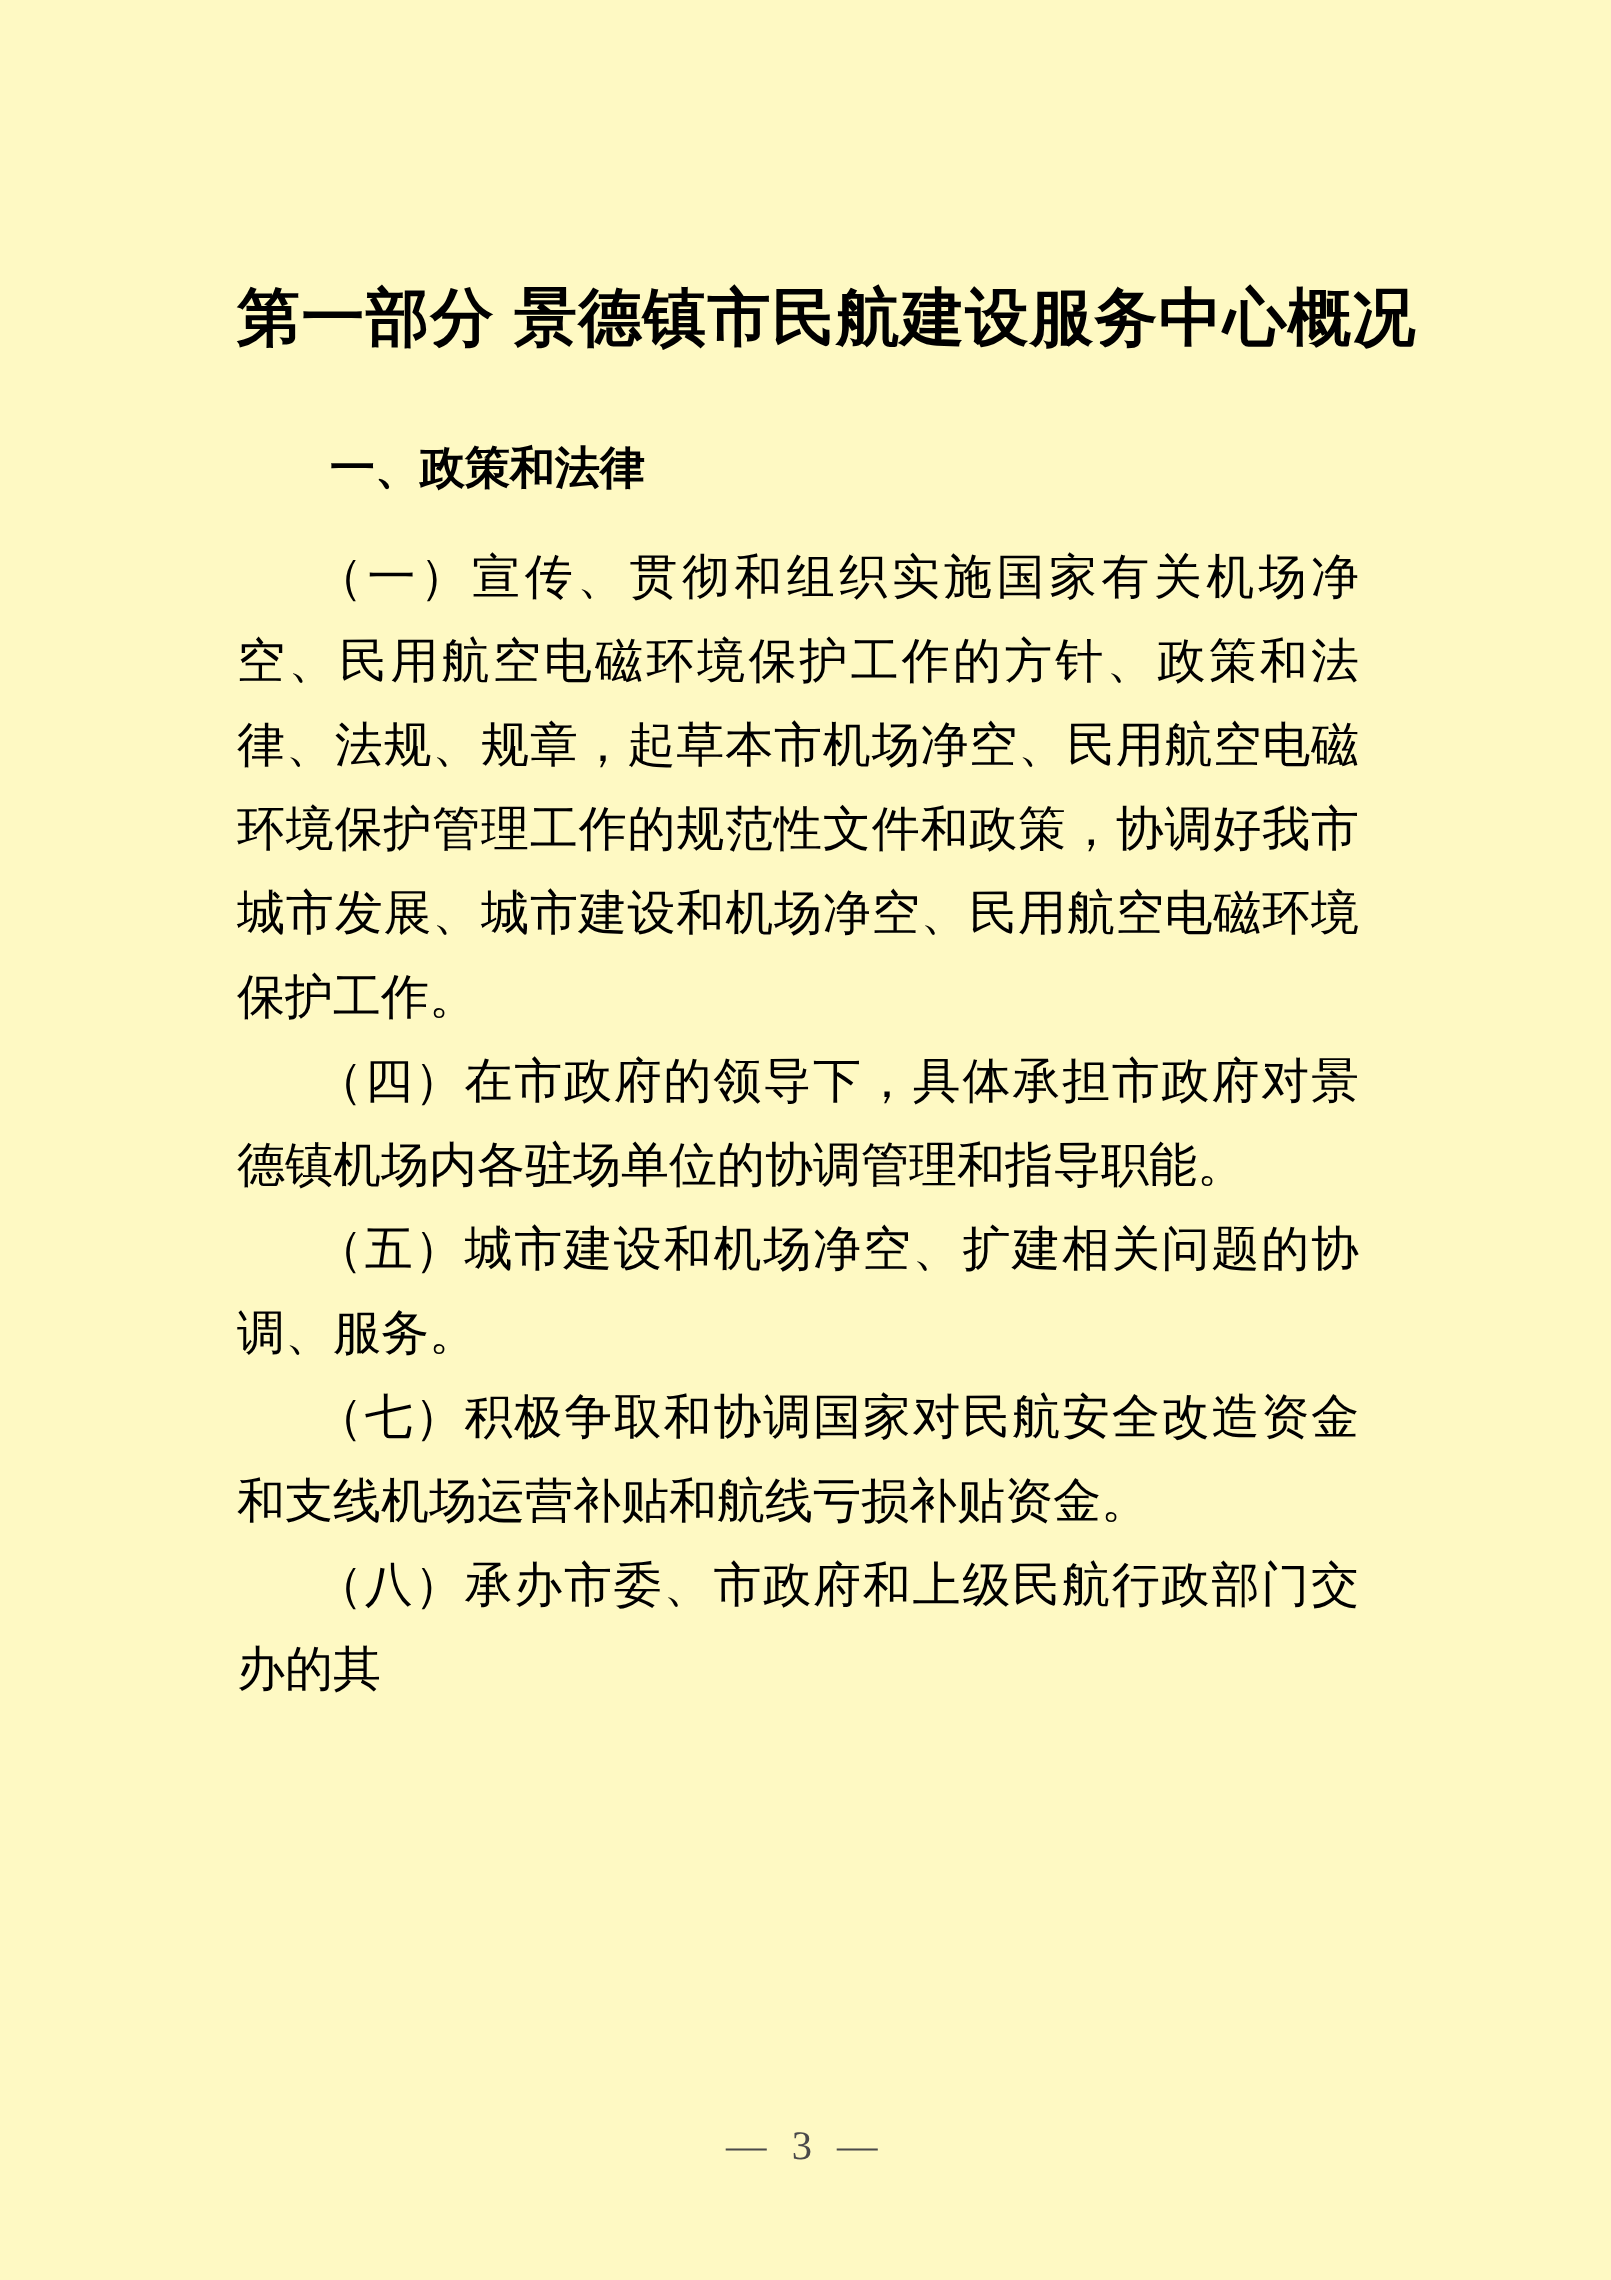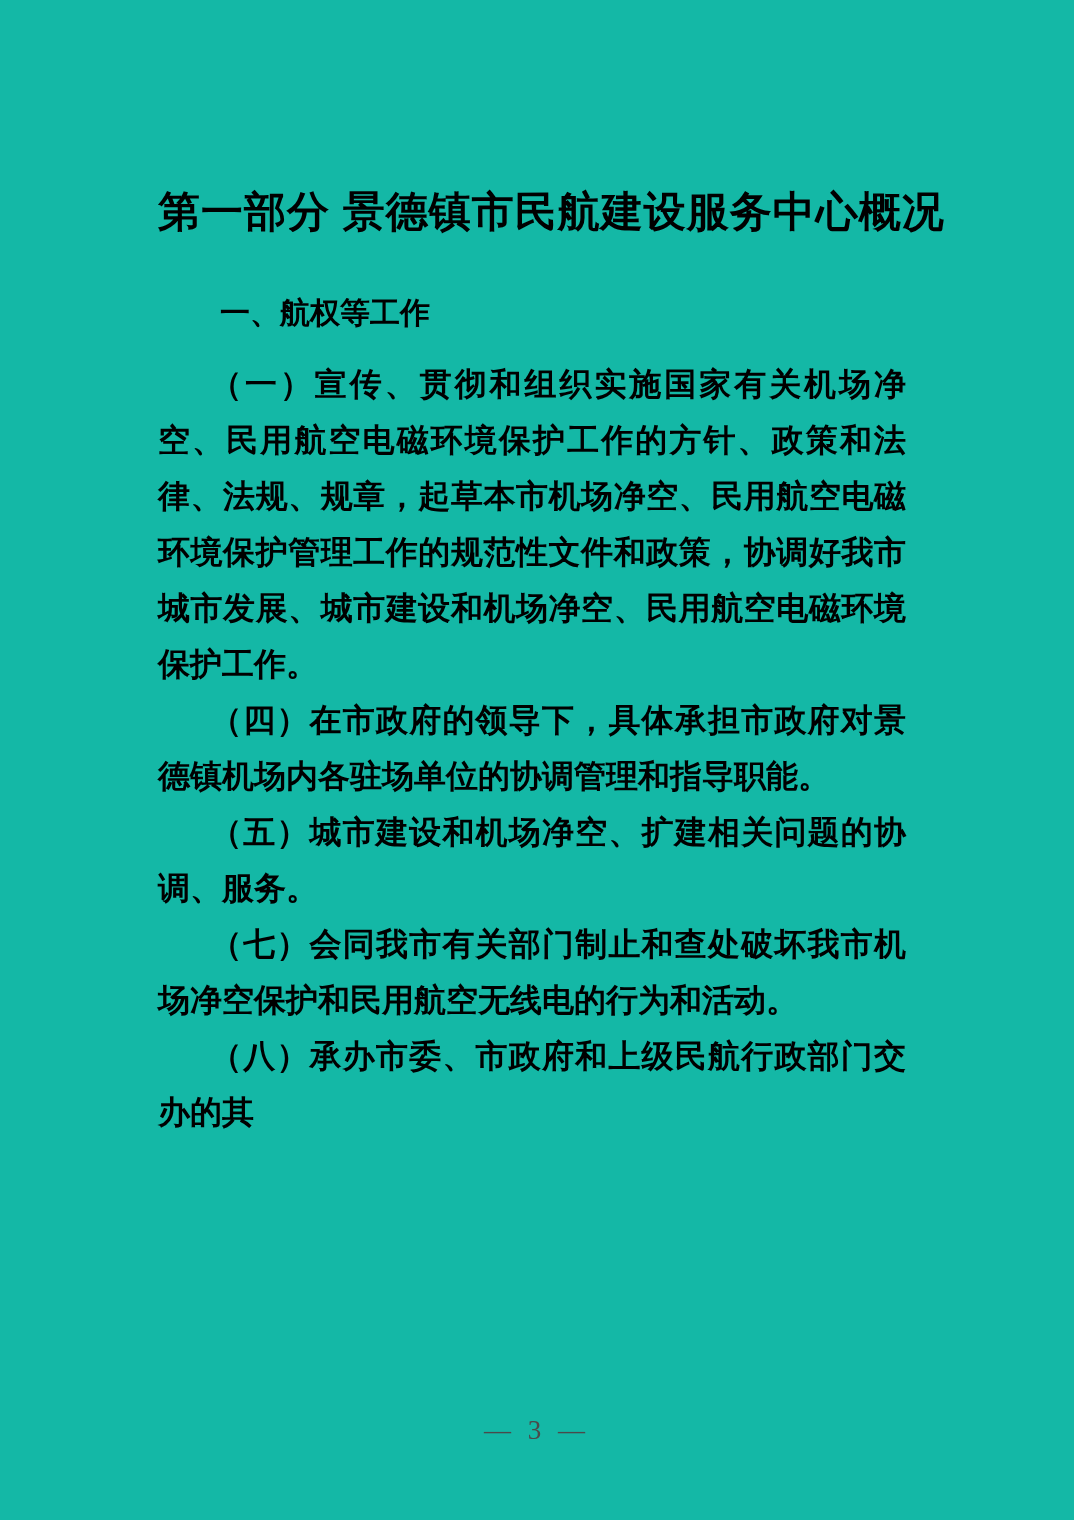--- a/index.html
+++ b/index.html
@@ -4,21 +4,21 @@
 <style>
   html, body {
     margin: 0;
     padding: 0;
     background: #ffffff;
   }
   .page {
     position: relative;
     width: 1074px;
     height: 1520px;
-    background: #14b8a6;
+    background: #fef9c3;
     color: #000000;
     overflow: hidden;
     margin: 0 auto;
   }
   .content {
     position: absolute;
     left: 158px;
     top: 0;
     width: 748px;
   }
@@ -39,21 +39,21 @@
     font-weight: 700;
     font-size: 30px;
     line-height: 46px;
   }
   .body {
     margin-top: 20px;
   }
   .body p {
     margin: 0;
     font-family: "Liberation Serif", serif;
-    font-weight: 700;
+    font-weight: 400;
     font-size: 32px;
     line-height: 56px;
     text-align: justify;
     text-justify: inter-ideograph;
     text-indent: 52px;
     word-break: break-all;
     overflow-wrap: anywhere;
   }
   .page-number {
     position: absolute;
@@ -66,23 +66,23 @@
     letter-spacing: 5px;
     color: #4a4a4a;
   }
 </style>
 </head>
 <body>
 
 <div class="page">
   <div class="content">
     <h1 class="title">第一部分 景德镇市民航建设服务中心概况</h1>
-    <h2 class="heading">一、航权等工作</h2>
+    <h2 class="heading">一、政策和法律</h2>
     <div class="body">
       <p>（一）宣传、贯彻和组织实施国家有关机场净空、民用航空电磁环境保护工作的方针、政策和法律、法规、规章，起草本市机场净空、民用航空电磁环境保护管理工作的规范性文件和政策，协调好我市城市发展、城市建设和机场净空、民用航空电磁环境保护工作。</p>
       <p>（四）在市政府的领导下，具体承担市政府对景德镇机场内各驻场单位的协调管理和指导职能。</p>
       <p>（五）城市建设和机场净空、扩建相关问题的协调、服务。</p>
-      <p>（七）会同我市有关部门制止和查处破坏我市机场净空保护和民用航空无线电的行为和活动。</p>
+      <p>（七）积极争取和协调国家对民航安全改造资金和支线机场运营补贴和航线亏损补贴资金。</p>
       <p>（八）承办市委、市政府和上级民航行政部门交办的其</p>
     </div>
   </div>
   <div class="page-number">— 3 —</div>
 </div>
 
 </body></html>

